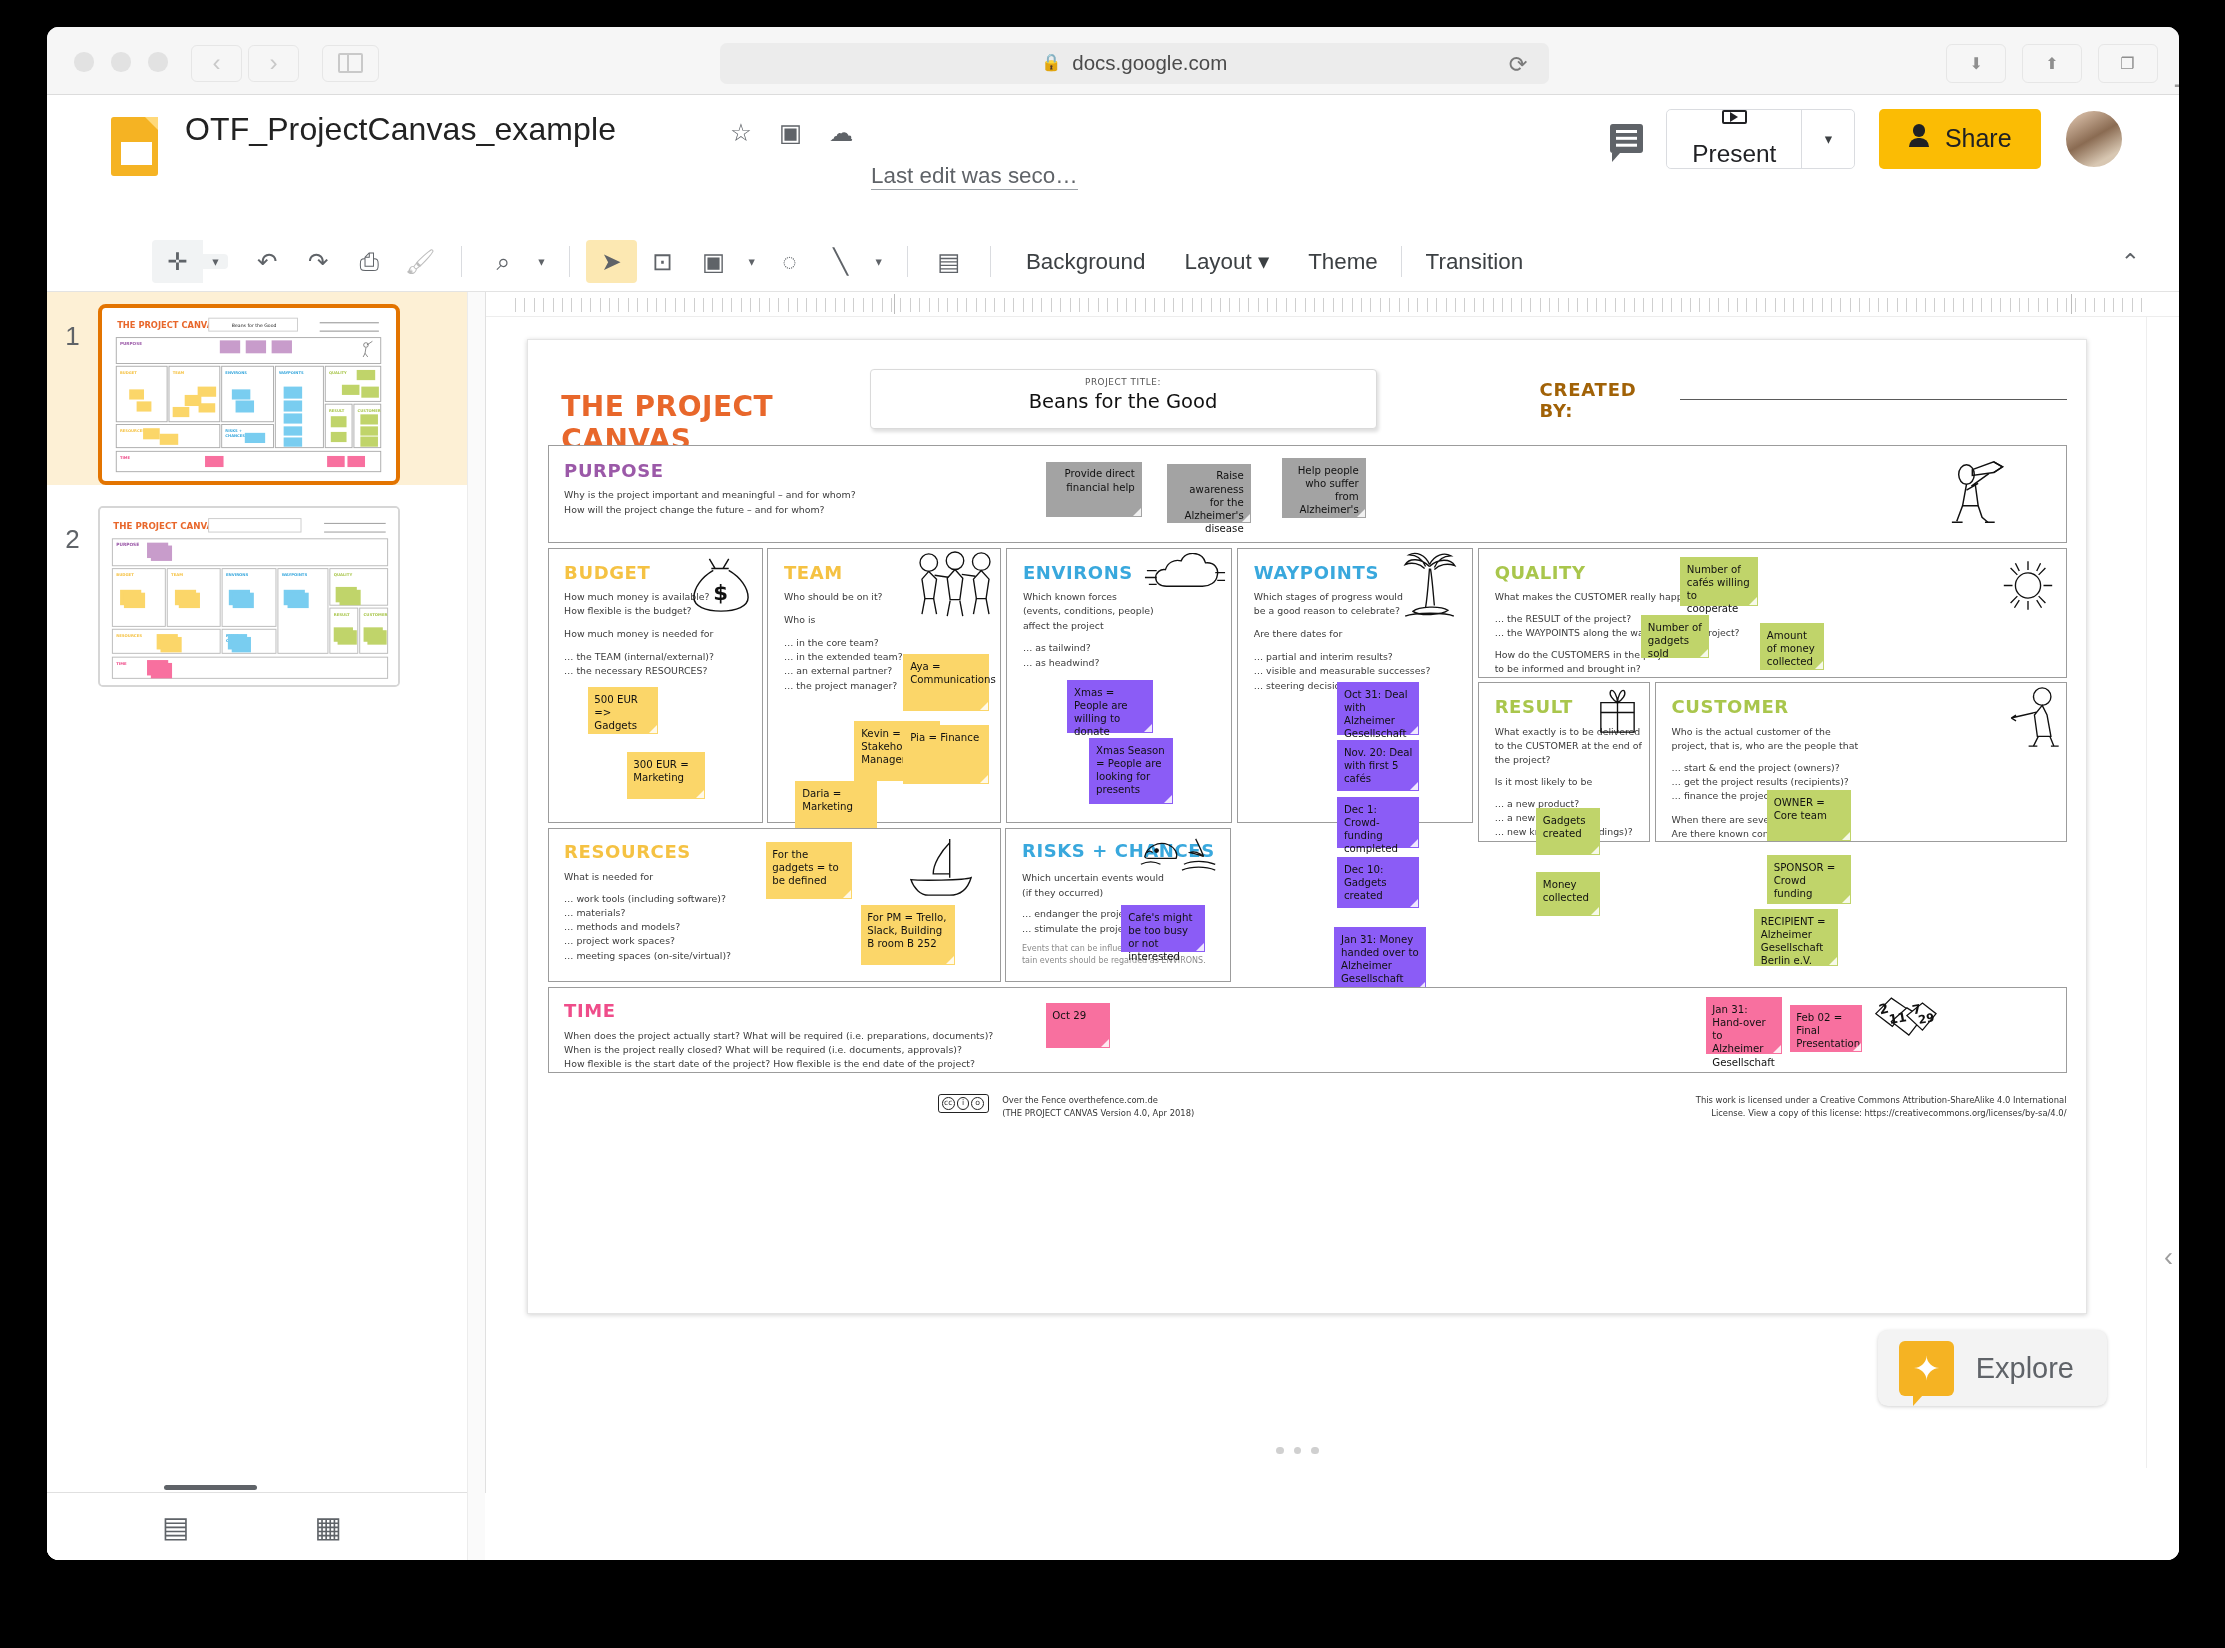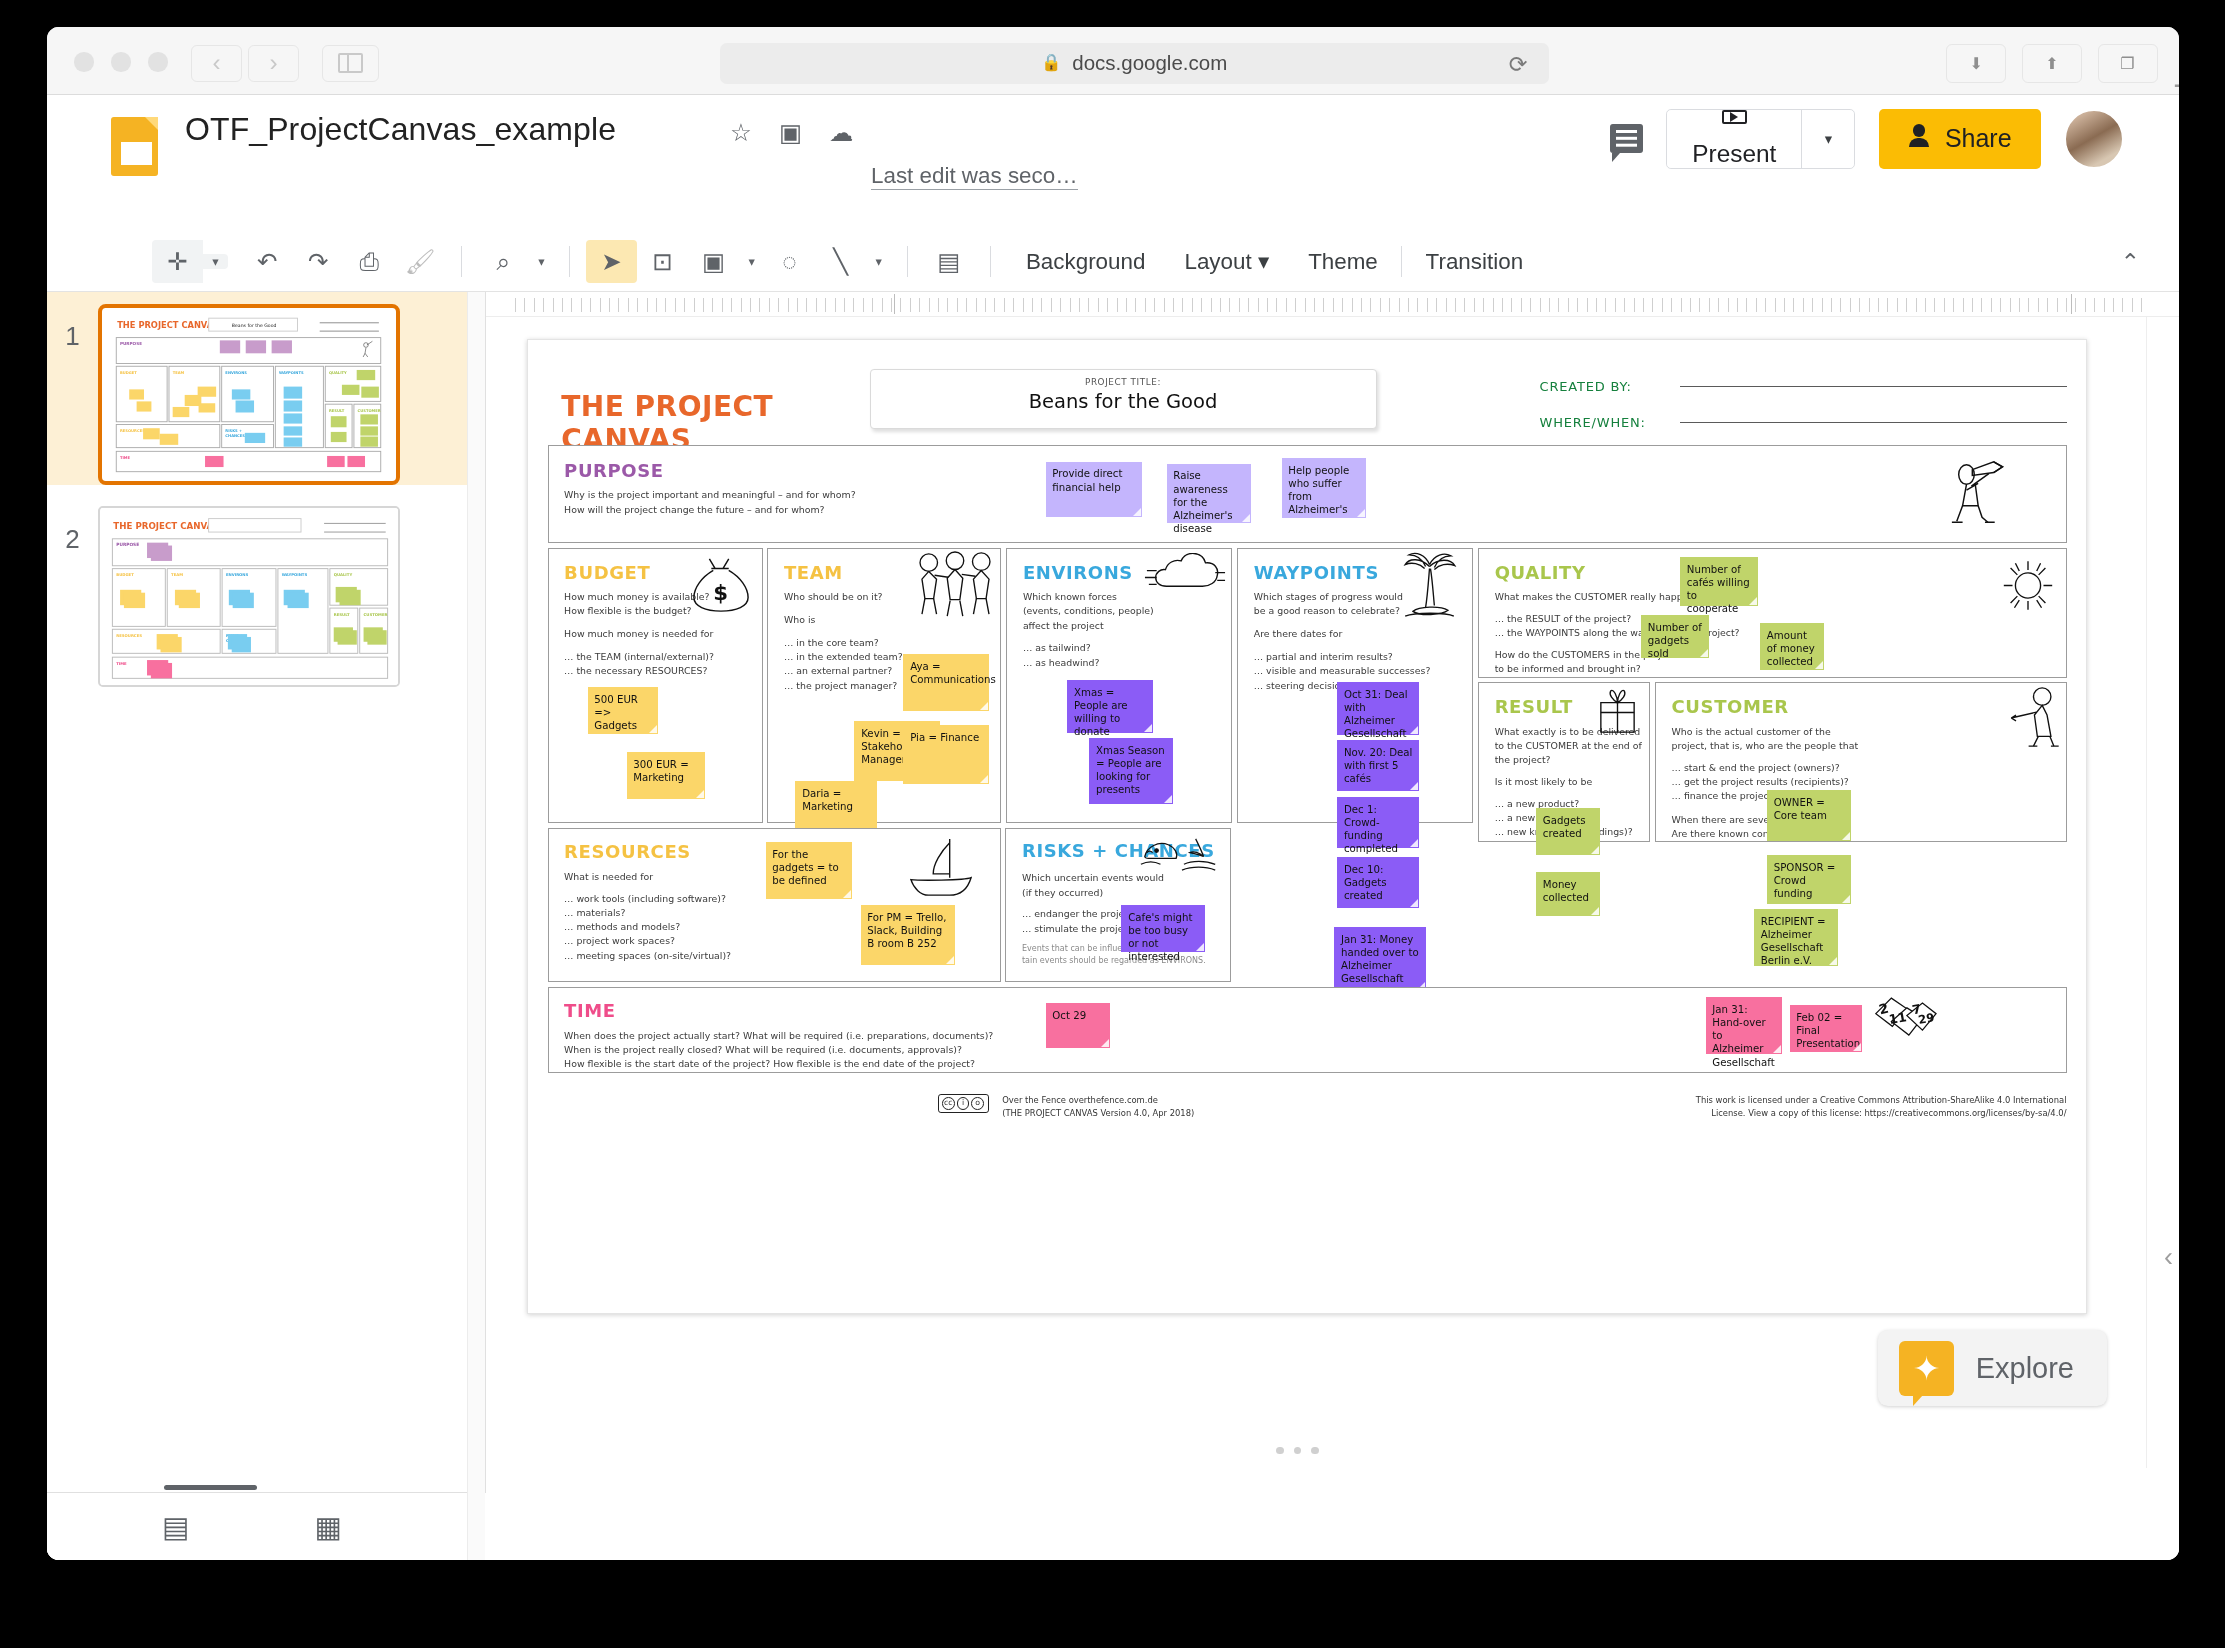--- a/index.html
+++ b/index.html
@@ -153,21 +153,21 @@
   .pc-head { display: flex; align-items: flex-start; height: 84px; }
   .pc-title { font-size: 28px; font-weight: 700; color: #e8672b; letter-spacing: 0.5px; margin-top: 33px; width: 322px; padding-left: 13.7px; }
   .title-box {
     width: 507px; height: 60px; background: #fff; border: 1px solid #dadada; border-radius: 3.9px;
     box-shadow: 2px 2.9px 3.9px rgba(0,0,0,.13); text-align: center; padding-top: 6.8px; margin-top: 11.7px;
   }
   .title-box .lbl { font-size: 8.8px; letter-spacing: 0.6px; color: #555; }
   .title-box .val { font-size: 19.5px; color: #111; margin-top: 3.9px; }
   .created { margin-left: auto; width: 527px; padding-top: 21.5px; }
   .cr-row { display: flex; align-items: center; gap: 15.6px; margin-bottom: 21.5px; }
-  .cr-lbl { font-size: 13px; font-weight: 400; letter-spacing: 0.8px; color: #15803d; width: 125px; }
+  .cr-lbl { font-size: 18px; font-weight: 700; letter-spacing: 0.8px; color: #a16207; width: 125px; }
   .cr-line { flex: 1; border-bottom: 1.5px solid #5a5a5a; height: 1px; }
 
   .box { border: 1px solid #9c9c9c; background: #fff; position: relative; }
   .sec-title { font-size: 18px; font-weight: 700; letter-spacing: 0.6px; }
   .q { font-size: 9.4px; color: #3b3b3b; line-height: 1.5; }
 
   .purpose { height: 98px; margin-top: 3.9px; padding: 13.7px 0 0 15.6px; }
   .c-purple { color: #9b59a8; }
   .c-yellow { color: #f5c243; }
   .c-blue   { color: #39a8dd; }
@@ -189,21 +189,21 @@
   .note {
     position: absolute; font-family: "DejaVu Sans", sans-serif;
     font-size: 10.2px; line-height: 1.28; color: #111; padding: 5.9px 6.8px;
     box-shadow: 0 0 0 0 transparent;
   }
   .note:after {
     content: ""; position: absolute; right: 1px; bottom: 1px;
     border-width: 0 0 8.8px 8.8px; border-style: solid;
     border-color: transparent transparent rgba(255,255,255,.85) transparent;
   }
-  .n-purple { background: #c4b5fd; }
+  .n-purple { background: #a3a3a3; text-align: right; }
   .n-yellow { background: #fbd669; }
   .n-blue   { background: #8b5cf6; }
   .n-green  { background: #c0d46a; }
   .n-pink   { background: #f8709f; }
 
   .doodle { position: absolute; color: #111; }
   svg.dood { display:block; }
 </style>
 </head>
 <body>

